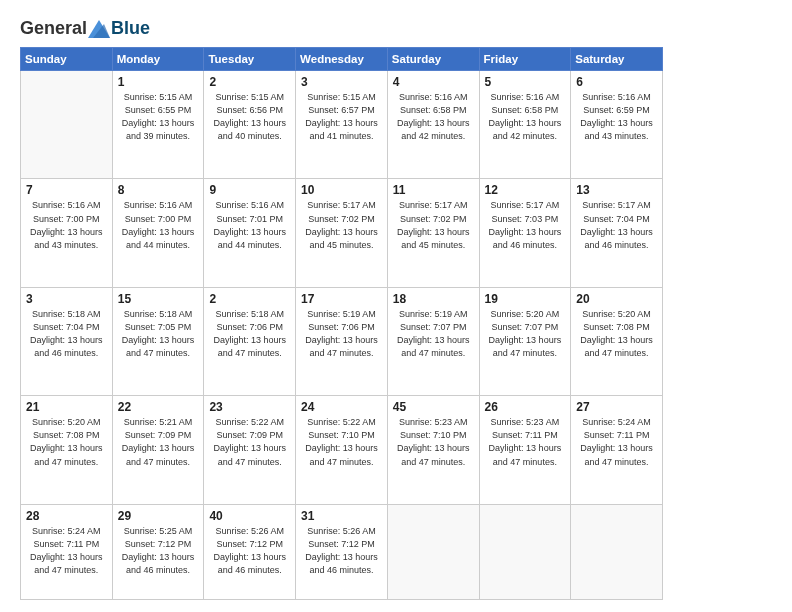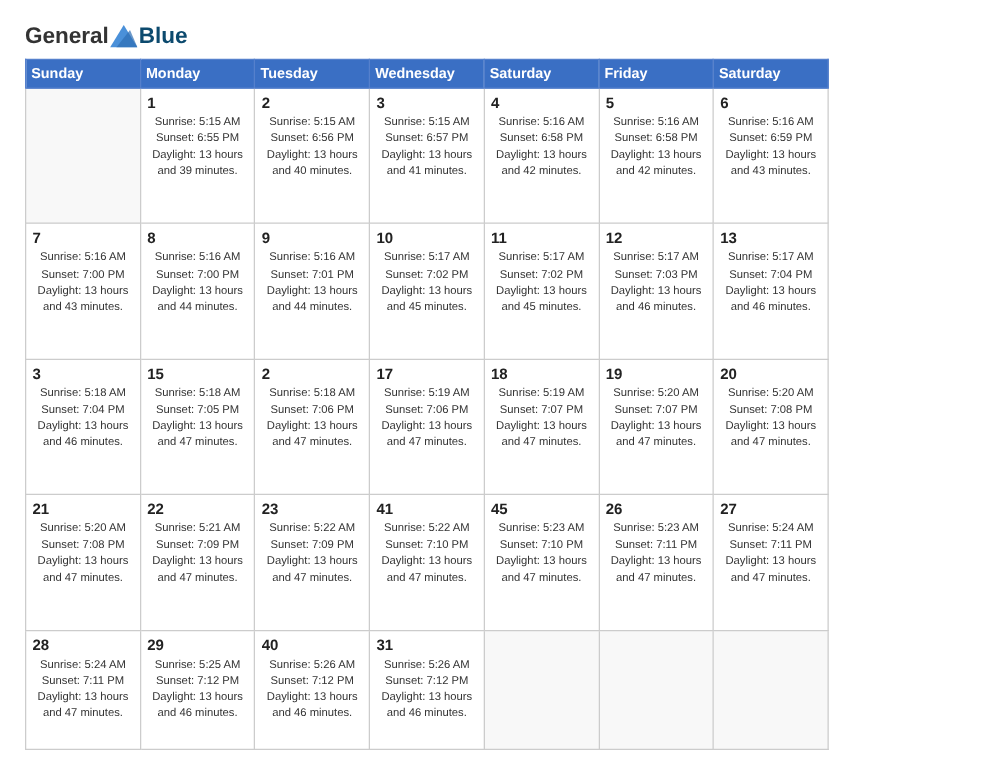--- a/index.html
+++ b/index.html
@@ -230,21 +230,21 @@
           </td>
           <td>
             <span class="day-number">22</span>
             <div class="cell-text">Sunrise: 5:21 AM<br>Sunset: 7:09 PM<br>Daylight: 13 hours<br>and 47 minutes.</div>
           </td>
           <td>
             <span class="day-number">23</span>
             <div class="cell-text">Sunrise: 5:22 AM<br>Sunset: 7:09 PM<br>Daylight: 13 hours<br>and 47 minutes.</div>
           </td>
           <td>
-            <span class="day-number">41</span>
+            <span class="day-number">24</span>
             <div class="cell-text">Sunrise: 5:22 AM<br>Sunset: 7:10 PM<br>Daylight: 13 hours<br>and 47 minutes.</div>
           </td>
           <td>
             <span class="day-number">45</span>
             <div class="cell-text">Sunrise: 5:23 AM<br>Sunset: 7:10 PM<br>Daylight: 13 hours<br>and 47 minutes.</div>
           </td>
           <td>
             <span class="day-number">26</span>
             <div class="cell-text">Sunrise: 5:23 AM<br>Sunset: 7:11 PM<br>Daylight: 13 hours<br>and 47 minutes.</div>
           </td>

